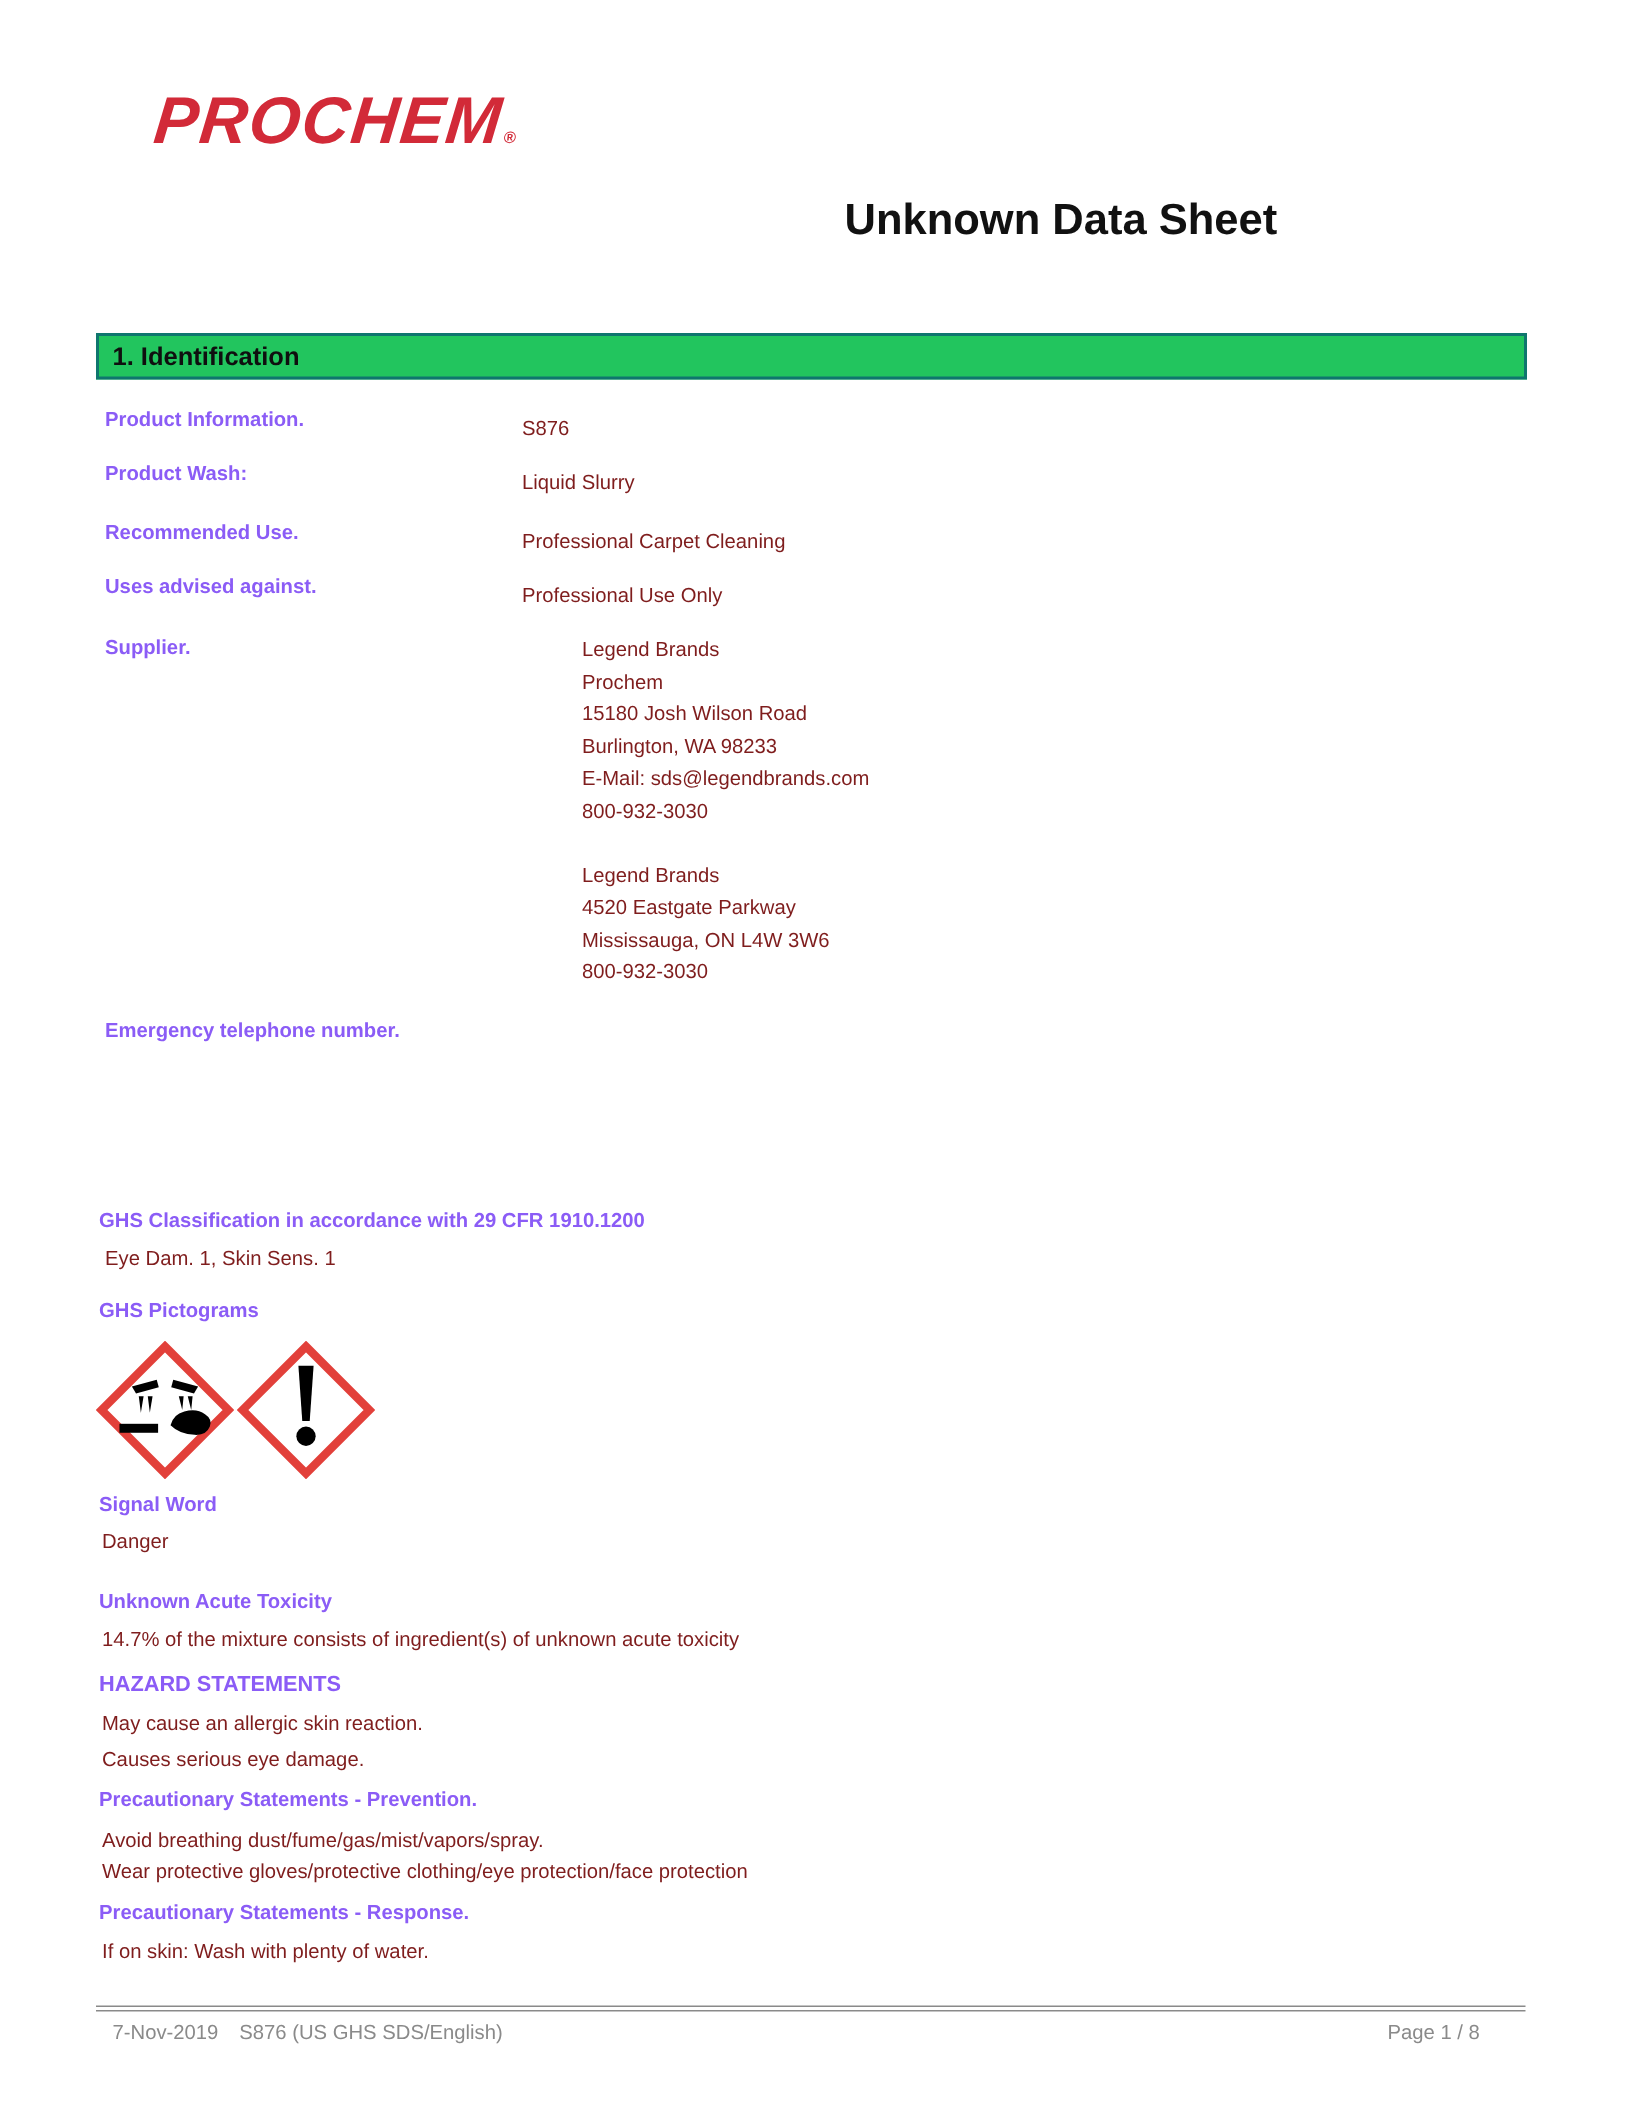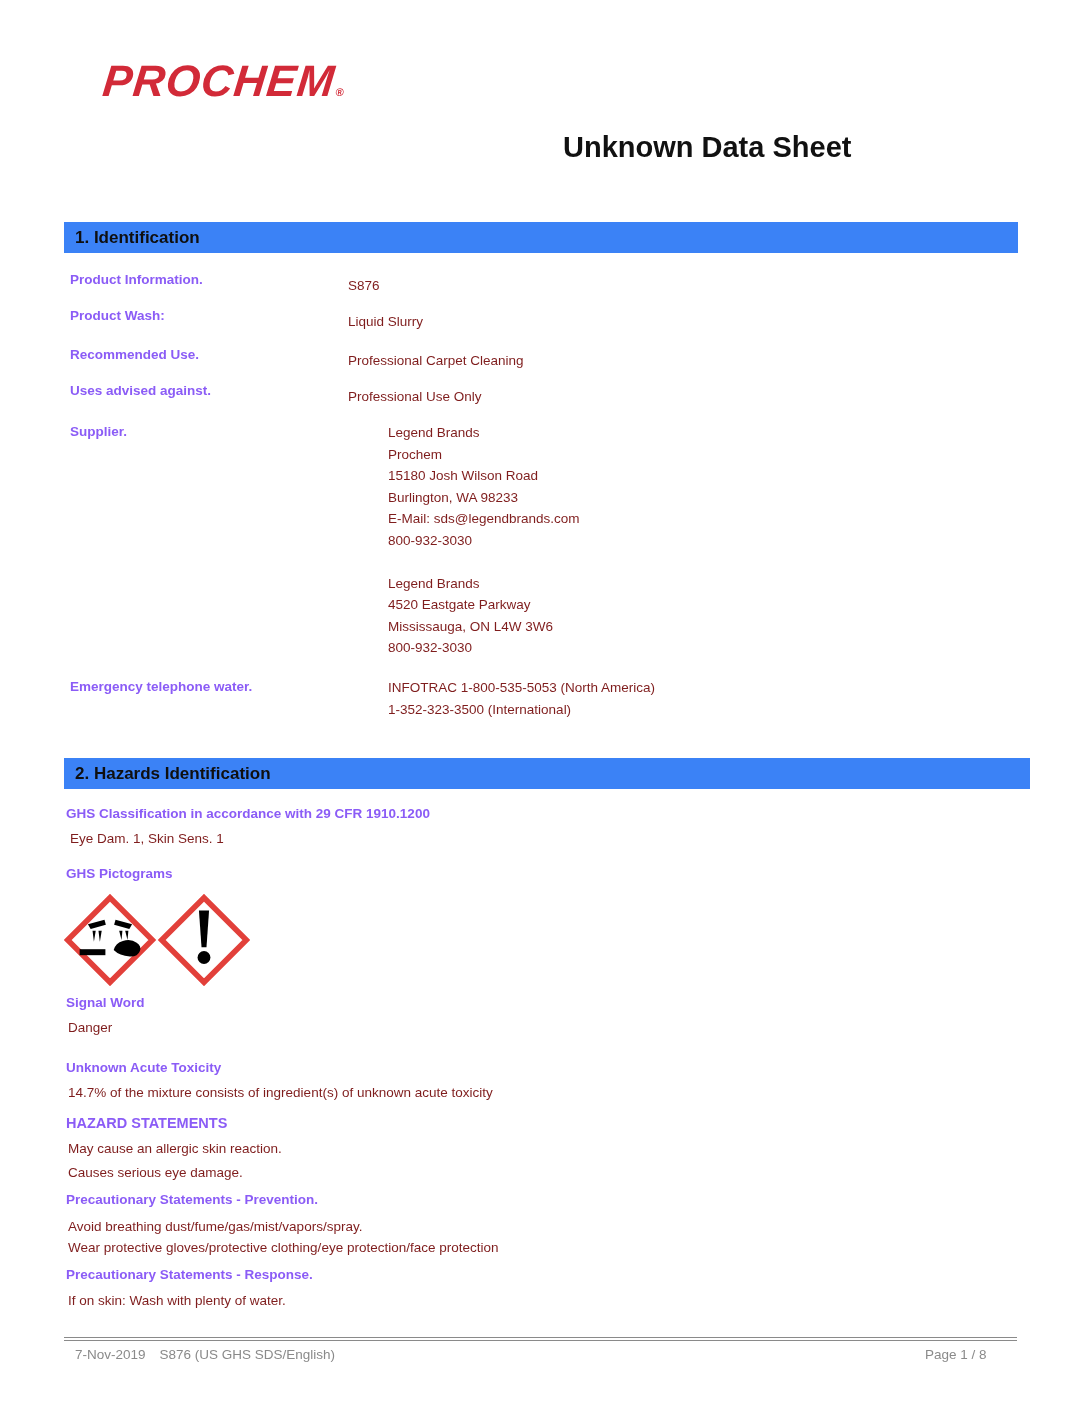--- a/index.html
+++ b/index.html
@@ -39,22 +39,22 @@
     left:563px; top:131px;
     font-size:29px;
     font-weight:bold;
     color:#111;
     white-space:nowrap;
   }
 
   
   .section-bar {
     height:31px;
-    background:#3b82f6;
-    border:2px solid #3b82f6;
+    background:#22c55e;
+    border:2px solid #0f766e;
     font-size:17px;
     font-weight:bold;
     color:#0f0f0f;
     line-height:27px;
     padding-left:9px;
     white-space:nowrap;
   }
   .bar-1 { left:64px; top:222px; width:954px; }
   .bar-2 { left:64px; top:758px; width:966px; }
 
@@ -127,27 +127,22 @@
       <div>800-932-3030</div>
     </div>
     <div class="block-gap">
       <div>Legend Brands</div>
       <div>4520 Eastgate Parkway</div>
       <div>Mississauga, ON L4W 3W6</div>
       <div>800-932-3030</div>
     </div>
   </div>
 
-  <div class="abs lbl" style="left:70px; top:679px;">Emergency telephone water.</div>
-  <div class="abs val lines" style="left:348px; top:677px; line-height:22px;">
-    <div>INFOTRAC 1-800-535-5053 (North America)</div>
-    <div>1-352-323-3500 (International)</div>
-  </div>
+  <div class="abs lbl" style="left:70px; top:679px;">Emergency telephone number.</div>
 
-  <div class="abs section-bar bar-2">2. Hazards Identification</div>
 
   <div class="abs lbl" style="left:66px; top:806px;">GHS Classification in accordance with 29 CFR 1910.1200</div>
   <div class="abs val" style="left:70px; top:831px;">Eye Dam. 1, Skin Sens. 1</div>
 
   <div class="abs lbl" style="left:66px; top:866px;">GHS Pictograms</div>
 
   <div class="abs pictos">
 
     <svg class="picto" viewBox="0 0 100 100">
       <polygon points="50,4 96,50 50,96 4,50" fill="#ffffff" stroke="#e2403a" stroke-width="6" stroke-linejoin="miter"></polygon>

